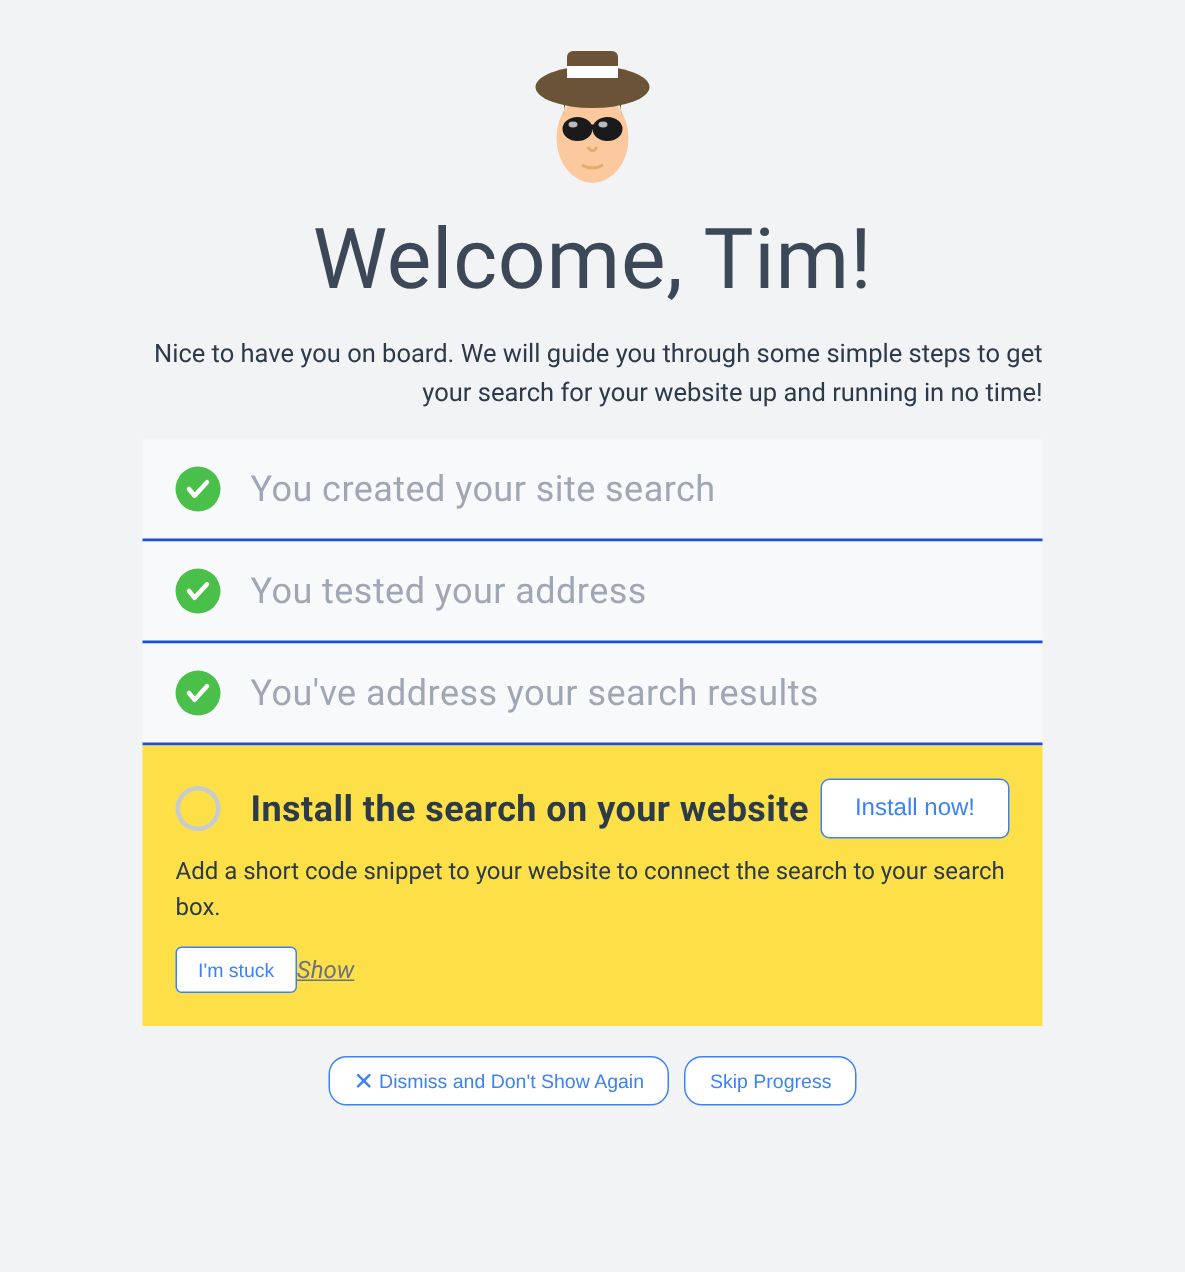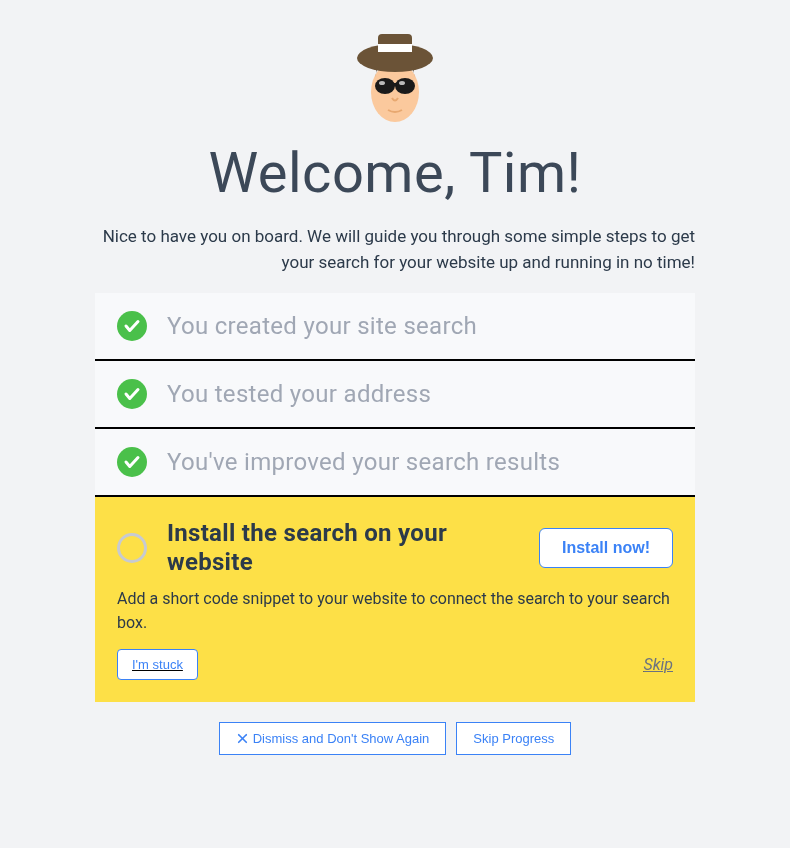--- a/index.html
+++ b/index.html
@@ -27,21 +27,21 @@
       text-align: right;
       max-width: 600px;
       line-height: 1.5;
       margin-bottom: 18px;
     }
     .steps { width: 600px; }
     .step {
       display: flex;
       align-items: center;
       padding: 18px 22px;
-      border-bottom: 2px solid #000000;
+      border-bottom: 2px solid #1d4ed8;
       background: #f8f9fb;
     }
     .step:last-of-type { border-bottom: none; }
     .step.active {
       background: #fde047;
       flex-direction: column;
       align-items: stretch;
       padding: 22px;
     }
     .step-row { display: flex; align-items: center; width: 100%; }
@@ -75,30 +75,29 @@
       margin-top: 10px;
     }
     .step-desc {
       font-size: 16px;
       color: #2c3a4a;
       line-height: 1.5;
       margin-bottom: 14px;
     }
     .step-actions {
       display: flex;
-      justify-content: space-between;
-      align-items: center;
-      text-decoration: underline;
+      justify-content: flex-start;
+      align-items: center;
     }
     .btn-primary {
       background: #ffffff;
       border: 1.5px solid #3b82f6;
       color: #3b82f6;
       font-size: 16px;
-      font-weight: 700;
+      font-weight: 400;
       padding: 10px 22px;
       border-radius: 6px;
       cursor: pointer;
     }
     .btn-small {
       background: #ffffff;
       border: 1px solid #3b82f6;
       color: #3b82f6;
       font-size: 13px;
       padding: 7px 14px;
@@ -117,21 +116,21 @@
       display: flex;
       gap: 10px;
     }
     .btn-outline {
       background: #ffffff;
       border: 1px solid #3b82f6;
       color: #3b82f6;
       font-size: 13px;
       font-weight: 500;
       padding: 8px 16px;
-      border-radius: 0;
+      border-radius: 12px;
       cursor: pointer;
       display: flex;
       align-items: center;
       gap: 4px;
     }
     .btn-outline svg { width: 13px; height: 13px; }
   </style>
 </head>
 <body>
 
@@ -175,34 +174,34 @@
     </div>
     <div class="step-title-done">You tested your address</div>
   </div>
 
   <div class="step">
     <div class="status-check">
       <svg viewBox="0 0 24 24" fill="none" stroke="#ffffff" stroke-width="4" stroke-linecap="round" stroke-linejoin="round">
           <polyline points="4 12 9 18 20 6"></polyline>
         </svg>
     </div>
-    <div class="step-title-done">You've improved your search results</div>
+    <div class="step-title-done">You've address your search results</div>
   </div>
 
   <div class="step active">
     <div class="step-row">
       <div class="status-pending"></div>
       <div class="step-title-active">Install the search on your website</div>
       <button class="btn-primary">Install now!</button>
     </div>
     <div class="step-body">
       <p class="step-desc">Add a short code snippet to your website to connect the search to your search box.</p>
       <div class="step-actions">
         <button class="btn-small">I'm stuck</button>
-        <a class="skip-link">Skip</a>
+        <a class="skip-link">Show</a>
       </div>
     </div>
   </div>
 
 </div>
 
 <div class="footer-actions">
   <button class="btn-outline">
     <svg viewBox="0 0 24 24" fill="none" stroke="#3b82f6" stroke-width="3" stroke-linecap="round">
         <line x1="5" y1="5" x2="19" y2="19"></line>

